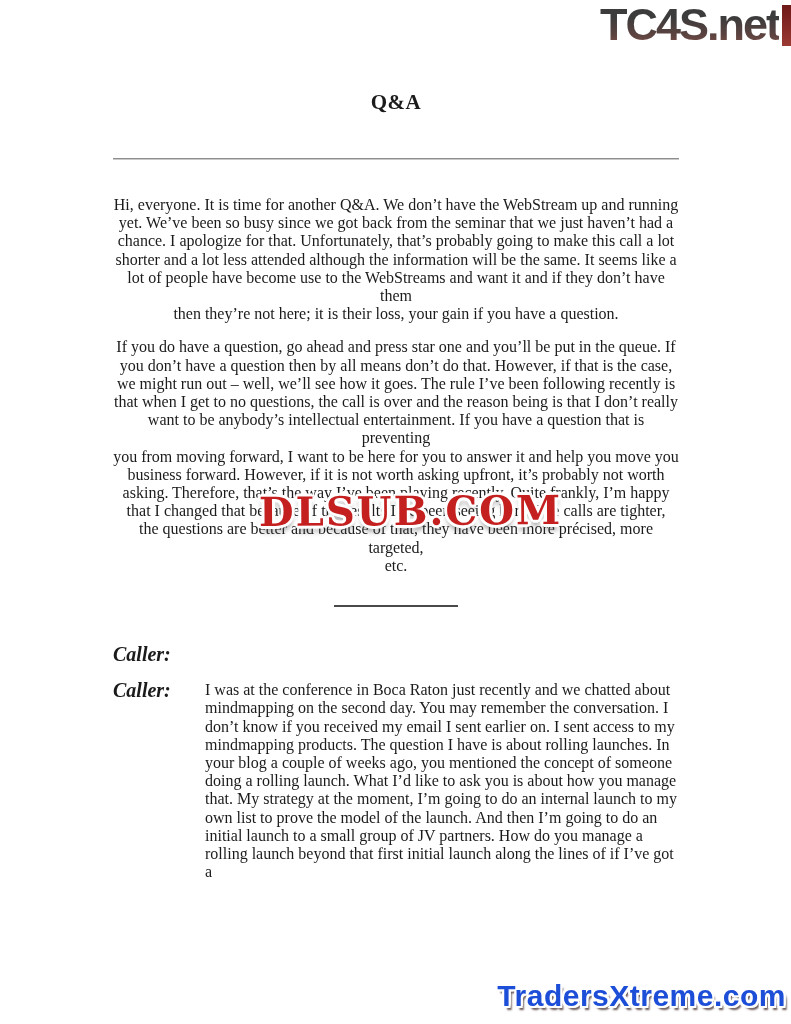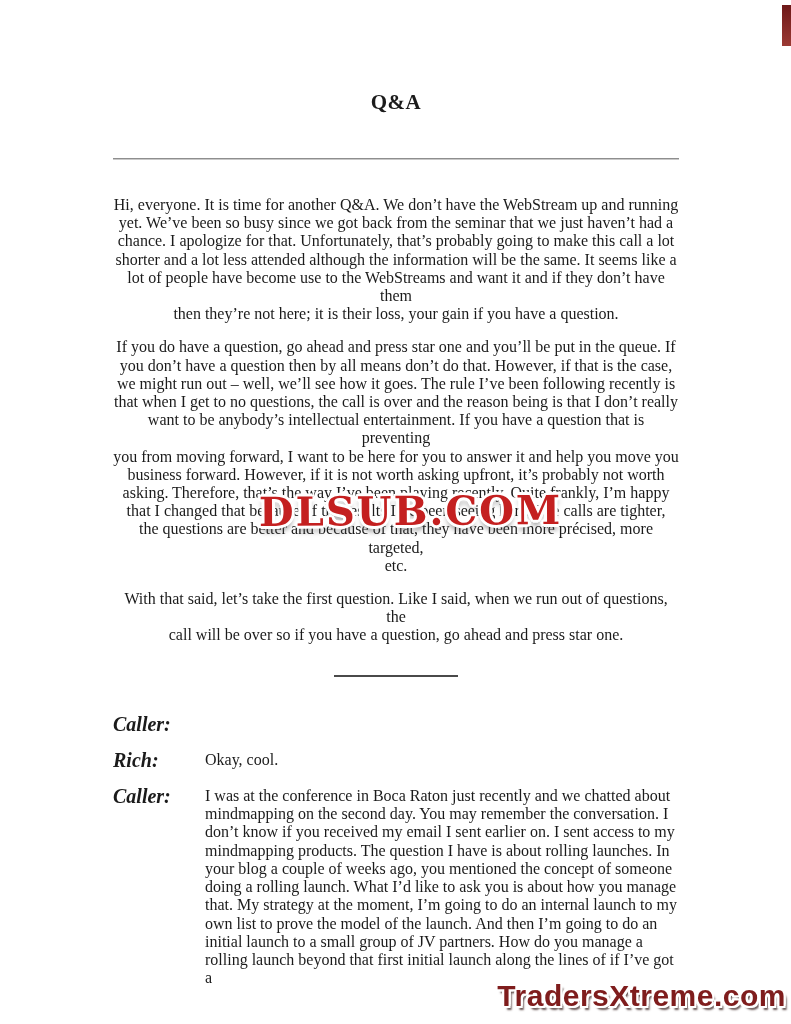--- a/index.html
+++ b/index.html
@@ -120,34 +120,35 @@
   
   .logo-bottom {
     position: absolute;
     top: 979px;
     right: 5px;
     font-family: "Liberation Sans", sans-serif;
     font-weight: bold;
     font-size: 30px;
     line-height: 34px;
     letter-spacing: 0.5px;
-    color: #7f1d1d;
+    color: #1d4ed8;
     text-shadow:
       -2px -2px 0 #ffffff,  2px -2px 0 #ffffff,
       -2px  2px 0 #ffffff,  2px  2px 0 #ffffff,
       -2px  0   0 #ffffff,  2px  0   0 #ffffff,
        0   -2px 0 #ffffff,  0    2px 0 #ffffff,
        3px  4px 2px rgba(74, 52, 50, 0.85);
   }
 </style>
 </head>
 <body>
 
 <div class="page">
 
+  <div class="logo-top">TC4S.net</div>
   <div class="logo-top-bar"></div>
 
   <div class="doc">
 
     <h1 class="doc-title">Q&amp;A</h1>
 
 
     <hr class="header-rule">
 
     <p class="para first">Hi, everyone. It is time for another Q&amp;A. We don’t have the WebStream up and running
@@ -162,35 +163,29 @@
 we might run out – well, we’ll see how it goes. The rule I’ve been following recently is
 that when I get to no questions, the call is over and the reason being is that I don’t really
 want to be anybody’s intellectual entertainment. If you have a question that is preventing
 you from moving forward, I want to be here for you to answer it and help you move you
 business forward. However, if it is not worth asking upfront, it’s probably not worth
 asking. Therefore, that’s the way I’ve been playing recently. Quite frankly, I’m happy
 that I changed that because of the results I’ve been seeing here. The calls are tighter,
 the questions are better and because of that, they have been more précised, more targeted,
 etc.</p>
 
-    <p class="para">With that said, let’s take the first question. Like I said, when we run out of questions, the
-call will be over so if you have a question, go ahead and press star one.</p>
 
     <div class="section-divider"></div>
 
     <div class="dialogue">
 
       <div class="dialogue-row">
         <span class="speaker">Caller:</span>
       </div>
 
-      <div class="dialogue-row">
-        <span class="speaker">Rich:</span>
-        <div class="speech">Okay, cool.</div>
-      </div>
 
       <div class="dialogue-row">
         <span class="speaker">Caller:</span>
         <div class="speech">I was at the conference in Boca Raton just recently and we chatted about
 mindmapping on the second day. You may remember the conversation. I
 don’t know if you received my email I sent earlier on. I sent access to my
 mindmapping products. The question I have is about rolling launches. In
 your blog a couple of weeks ago, you mentioned the concept of someone
 doing a rolling launch. What I’d like to ask you is about how you manage
 that. My strategy at the moment, I’m going to do an internal launch to my

